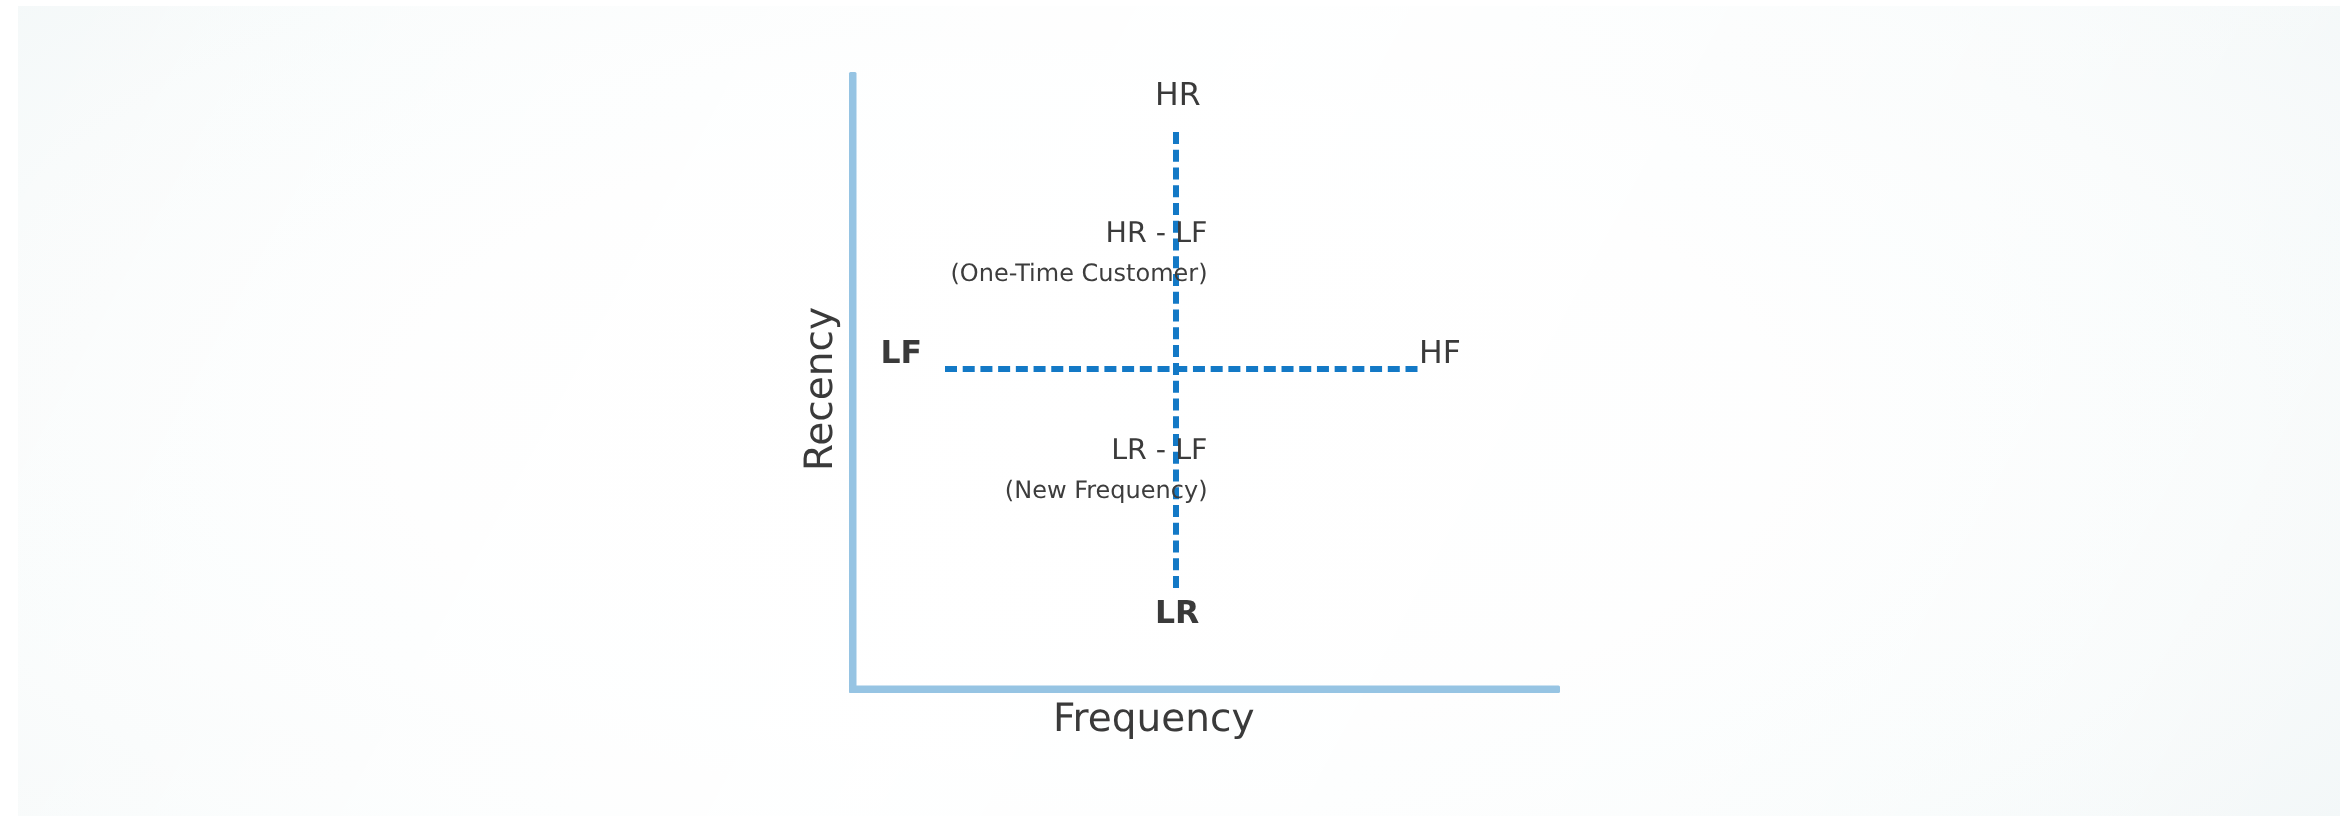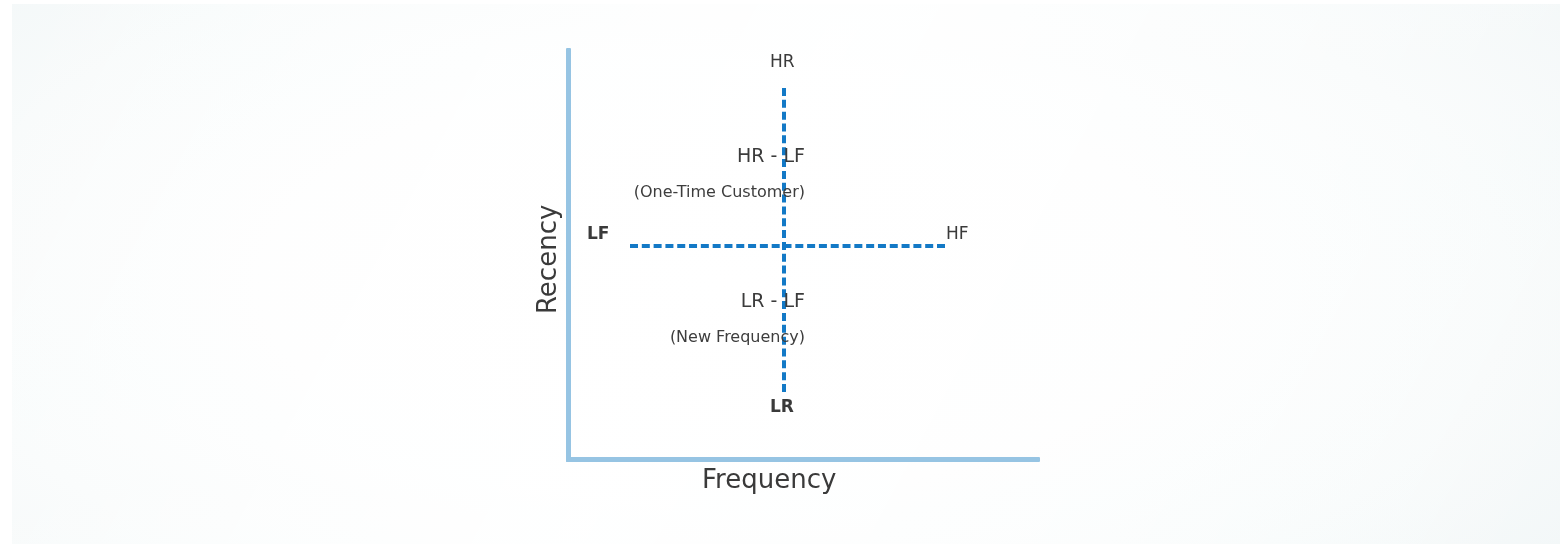--- a/index.html
+++ b/index.html
@@ -93,34 +93,34 @@
 
   
   .txt {
     position: absolute;
     color: #3b3b3b;
     white-space: nowrap;
     line-height: 1.18;
   }
 
   .pole {
-    font-size: 17px;
+    font-size: 21px;
     color: #3a3a3a;
   }
 
   .quad {
     text-align: right;
     font-size: 19px;
     color: #3b3b3b;
   }
   .quad .sub {
     display: block;
     font-size: 16px;
     color: #3d3d3d;
-    margin-top: 17px;
+    margin-top: 7px;
   }
 
   .axis-label {
     font-size: 26px;
     color: #3a3a3a;
   }
   #y-axis-label {
     transform-origin: 50% 50%;
     transform: rotate(-90deg);
   }

